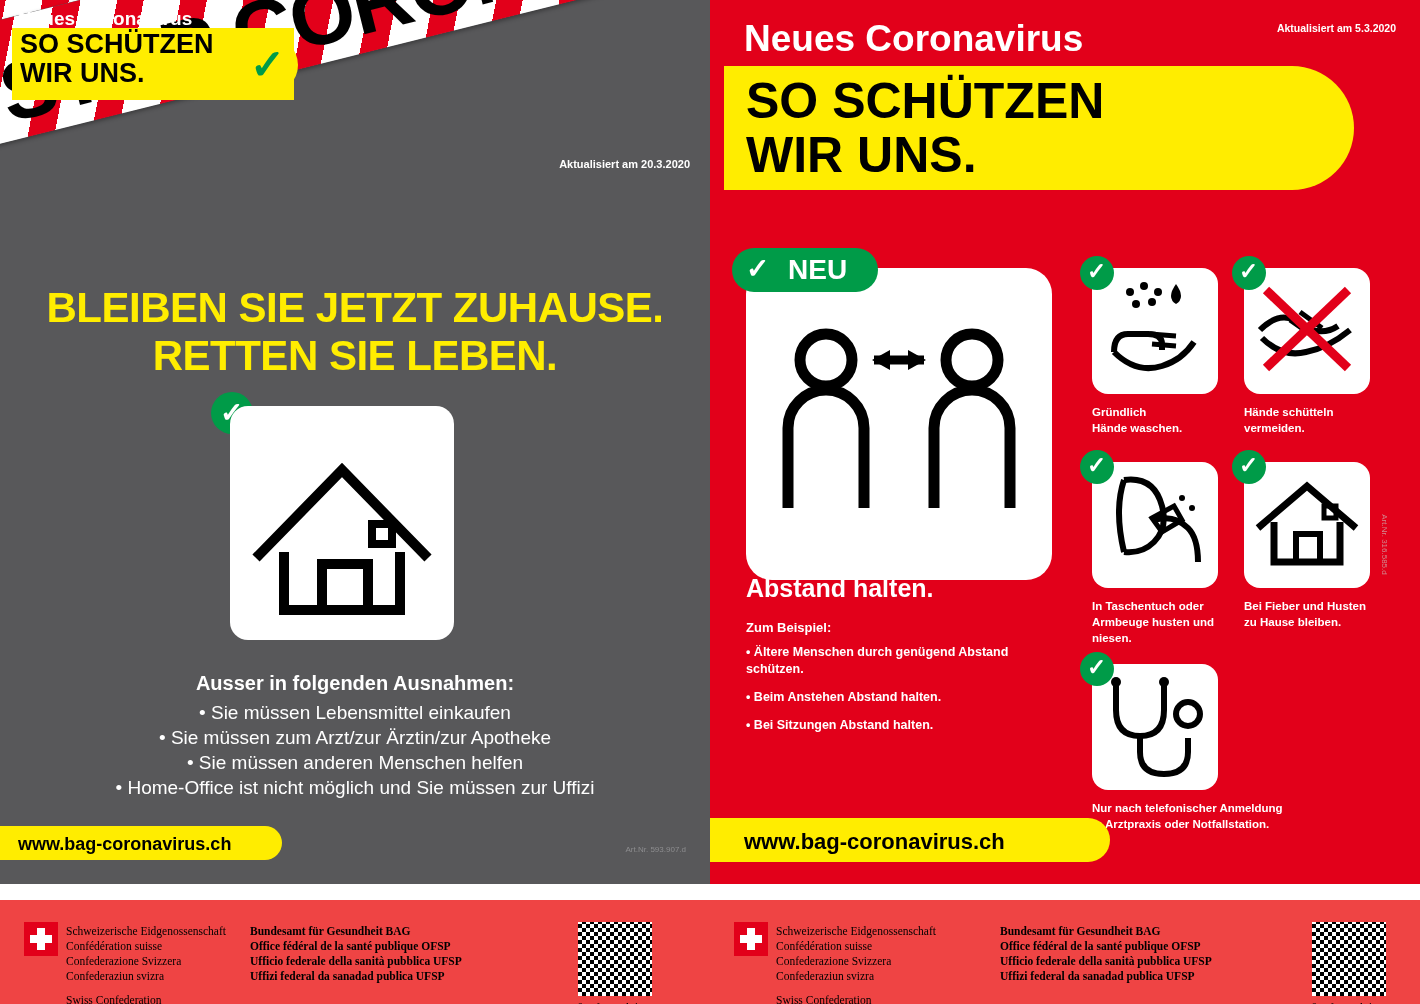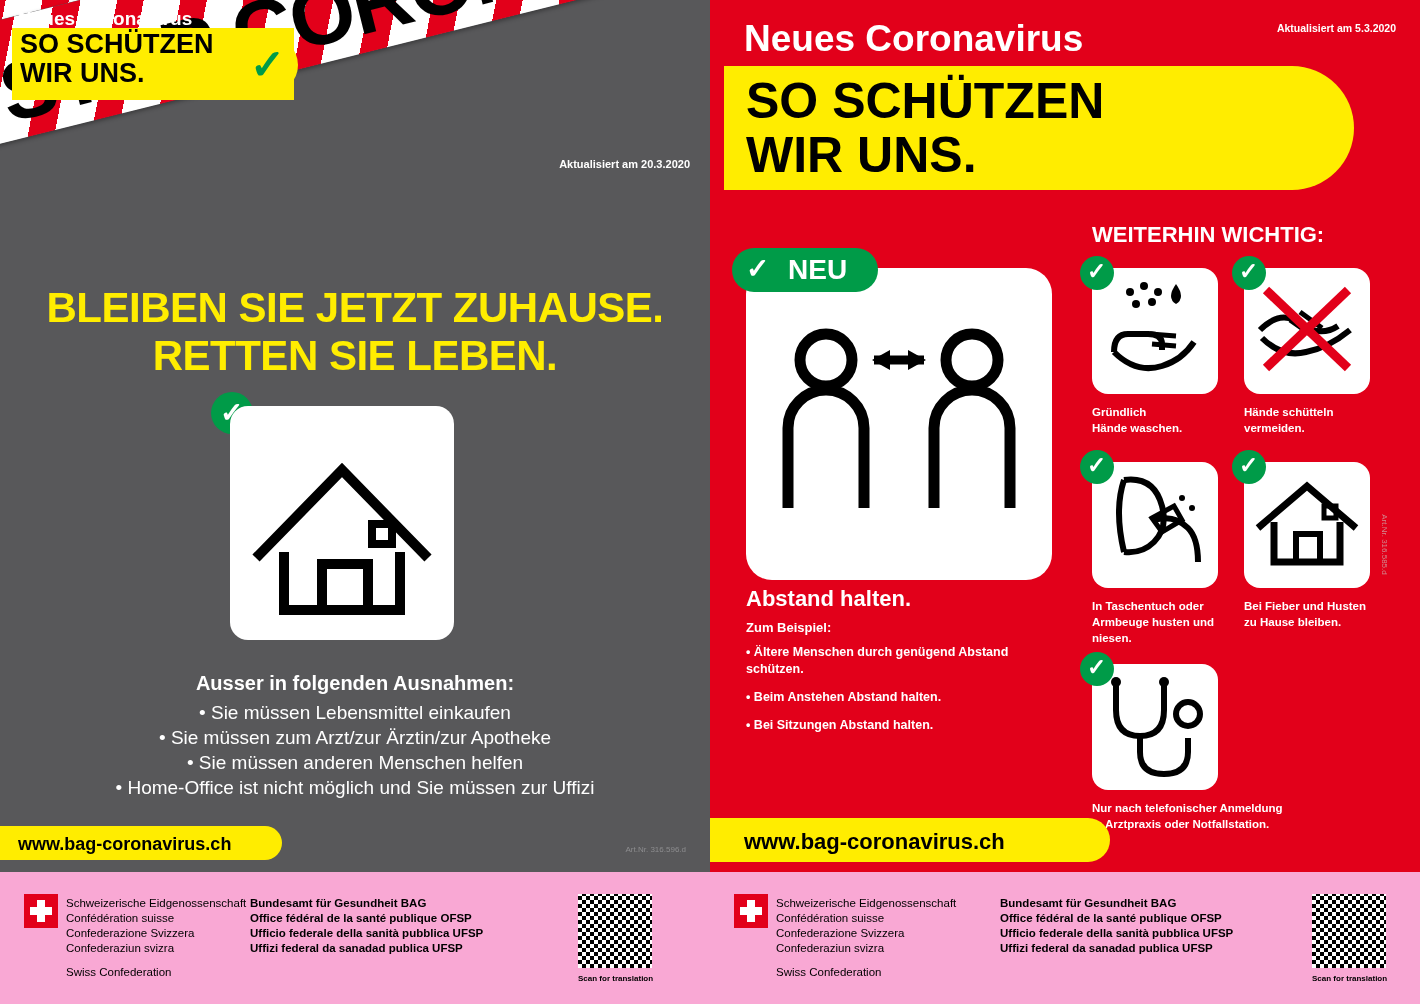--- a/index.html
+++ b/index.html
@@ -78,21 +78,21 @@
     position:absolute;left:0;top:700px;width:710px;text-align:center;color:#fff;font-size:19px;line-height:25px;
   }
   .artnr-left{position:absolute;right:24px;bottom:30px;color:#8d8d8f;font-size:8px;}
 
   .url-left{
     position:absolute;left:0;bottom:24px;width:282px;height:34px;background:#ffed00;border-radius:0 17px 17px 0;
   }
   .url-left span{position:absolute;left:18px;top:8px;font-weight:bold;font-size:18px;color:#000;}
 
   
-  .footer{position:absolute;bottom:0;height:132px;background:#f9a8d4;}
+  .footer{position:absolute;bottom:0;height:104px;background:#ef4444;font-family:Liberation Serif, serif;}
   .footer-left{left:0;width:710px;}
   .swisscross{position:absolute;width:34px;height:34px;background:#e2001a;}
   .swisscross:before{content:"";position:absolute;left:13px;top:6px;width:8px;height:22px;background:#fff;}
   .swisscross:after{content:"";position:absolute;left:6px;top:13px;width:22px;height:8px;background:#fff;}
   .confed{position:absolute;font-size:11.5px;line-height:15px;color:#000;}
   .swissconf{position:absolute;font-size:11.5px;color:#000;}
   .bagblock{position:absolute;font-size:11.5px;line-height:15px;font-weight:bold;color:#000;}
   .qr{position:absolute;width:74px;height:74px;
     background-image:
       repeating-linear-gradient(90deg,#000 0 4px,#fff 4px 8px),
@@ -108,21 +108,21 @@
   .yellowbar-right{position:absolute;left:14px;top:66px;width:630px;height:124px;background:#ffed00;border-radius:0 62px 62px 0;}
   .yellowbar-right .t{position:absolute;left:22px;top:8px;font-weight:bold;font-size:50px;line-height:54px;color:#000;}
   .bigcheck{position:absolute;left:484px;top:72px;width:112px;height:112px;border-radius:50%;background:#009b48;}
   .bigcheck .mark{position:absolute;left:20px;top:8px;color:#000;font-size:82px;font-weight:bold;line-height:82px;}
 
   .neupill{position:absolute;left:22px;top:248px;width:146px;height:44px;border-radius:22px;background:#009b48;z-index:4;}
   .neupill .mark{position:absolute;left:14px;top:4px;color:#fff;font-size:28px;font-weight:bold;}
   .neupill .txt{position:absolute;left:56px;top:6px;color:#fff;font-weight:bold;font-size:28px;}
 
   .distbox{position:absolute;left:36px;top:268px;width:306px;height:312px;background:#fff;border-radius:26px;}
-  .dist-title{position:absolute;left:36px;top:586px;color:#fff;font-weight:bold;font-size:22px;}
+  .dist-title{position:absolute;left:36px;top:574px;color:#fff;font-weight:bold;font-size:25px;}
   .dist-sub{position:absolute;left:36px;top:620px;color:#fff;font-weight:bold;font-size:13px;}
   .dist-list{position:absolute;left:36px;top:644px;width:300px;color:#fff;font-weight:bold;font-size:12.5px;line-height:17px;}
   .dist-list div{margin-bottom:11px;}
 
   .weiterhin{position:absolute;left:382px;top:222px;color:#fff;font-weight:bold;font-size:22px;}
   .tile{position:absolute;width:126px;height:126px;background:#fff;border-radius:16px;}
   .tilecheck{position:absolute;width:34px;height:34px;border-radius:50%;background:#009b48;z-index:3;}
   .tilecheck .mark{position:absolute;left:7px;top:2px;color:#fff;font-size:23px;font-weight:bold;}
   .tilecap{position:absolute;color:#fff;font-weight:bold;font-size:11.5px;line-height:16px;width:140px;}
   .artnr-right{position:absolute;right:6px;top:540px;color:#c8araa;font-size:8px;transform:rotate(90deg);color:#d2868e;}
@@ -174,21 +174,21 @@
       </div>
 
       <div class="excep-title">Ausser in folgenden Ausnahmen:</div>
       <div class="excep-list">
         <div>• Sie müssen Lebensmittel einkaufen</div>
         <div>• Sie müssen zum Arzt/zur Ärztin/zur Apotheke</div>
         <div>• Sie müssen anderen Menschen helfen</div>
         <div>• Home-Office ist nicht möglich und Sie müssen zur Uffizi</div>
       </div>
 
-      <div class="artnr-left">Art.Nr. 316.596.d</div>
+      <div class="artnr-left">Art.Nr. 593.907.d</div>
 
       <div class="url-left">
         <span>www.bag-coronavirus.ch</span>
       </div>
     </div>
 
     <div class="footer footer-left">
       <div class="swisscross" style="left:24px;top:22px;"></div>
       <div class="confed" style="left:66px;top:24px;">
         <div>Schweizerische Eidgenossenschaft</div>
@@ -243,21 +243,20 @@
 
       <div class="dist-title">Abstand halten.</div>
       <div class="dist-sub">Zum Beispiel:</div>
       <div class="dist-list">
         <div>• Ältere Menschen durch genügend
   Abstand schützen.</div>
         <div>• Beim Anstehen Abstand halten.</div>
         <div>• Bei Sitzungen Abstand halten.</div>
       </div>
 
-      <div class="weiterhin">WEITERHIN WICHTIG:</div>
 
       <div class="tile" style="left:382px;top:268px;">
         <svg width="126" height="126" viewBox="0 0 126 126">
           <circle cx="38" cy="24" r="4"></circle>
             <circle cx="52" cy="18" r="4"></circle>
             <circle cx="66" cy="24" r="4"></circle>
           <circle cx="44" cy="36" r="4"></circle>
             <circle cx="60" cy="34" r="4"></circle>
           <path d="M84 16 q10 14 0 20 q-10 -6 0 -20" fill="#000"></path>
           <path d="M22 84 q0 -18 14 -18 l20 0 q14 0 14 10 l0 6" fill="none" stroke="#000" stroke-width="6"></path>

